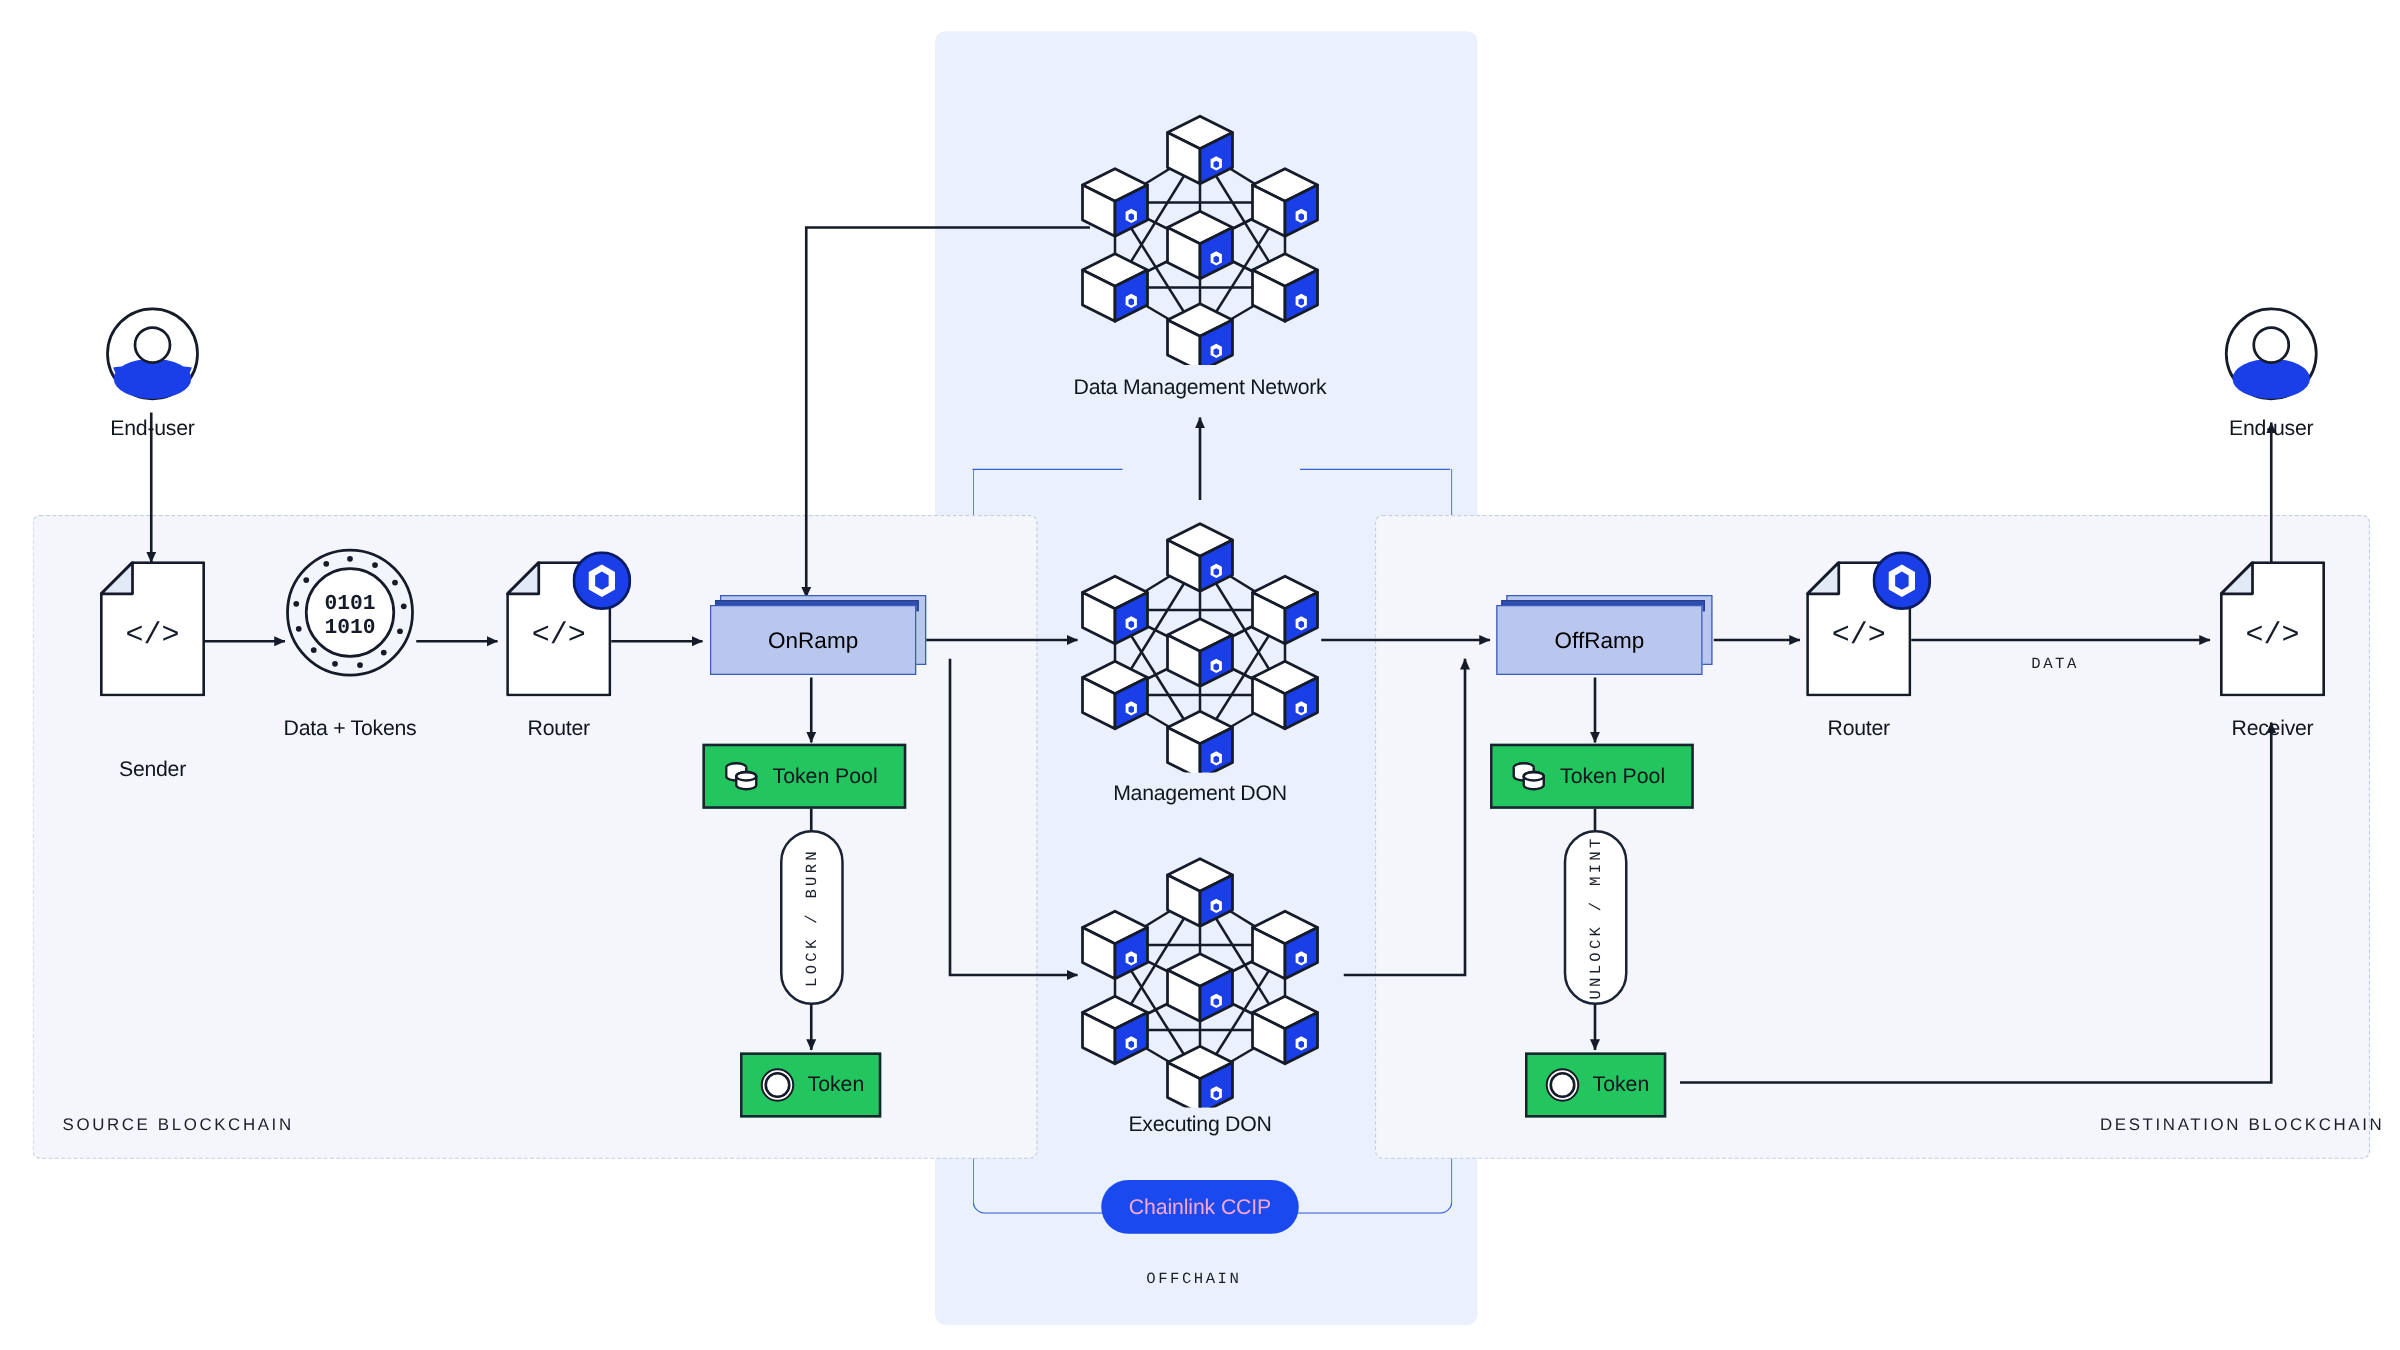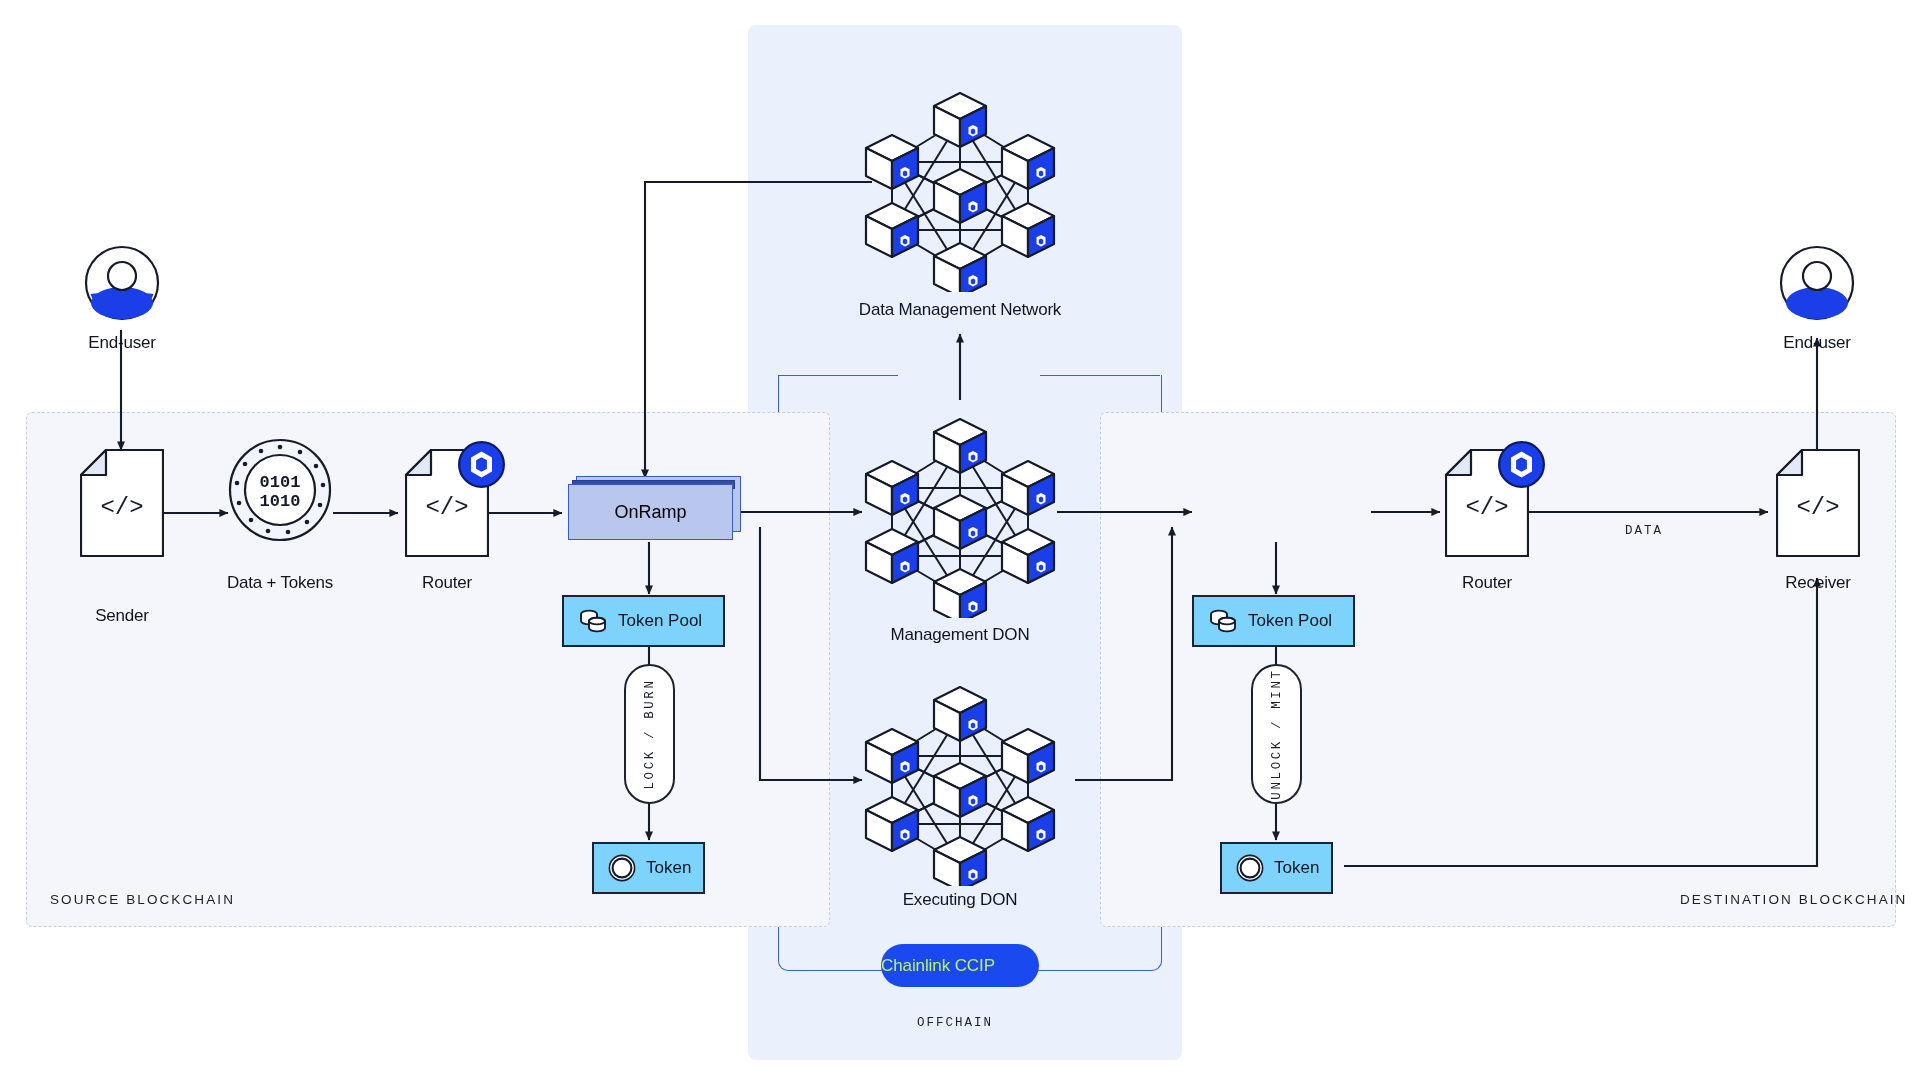--- a/index.html
+++ b/index.html
@@ -94,21 +94,21 @@
     background:#b9c7ee;
     border:1.8px solid #3a5bbf;
     box-sizing:border-box;
     display:flex;align-items:center;justify-content:center;
     font-size:18px;color:#000000;
   }
 
   
   .boxnode{
     position:absolute;
-    background:#7dd3fc;
+    background:#22c55e;
     border:2px solid #1b2233;
     box-sizing:border-box;
     display:flex;align-items:center;
     gap:10px;
     padding-left:14px;
     font-size:17px;color:#11151f;
   }
 
   
   .capsule{
@@ -126,23 +126,23 @@
     font-size:12.5px;
     letter-spacing:2.6px;
     color:#1b1f2a;
     white-space:nowrap;
   }
 
   
   .ccip-pill{
     position:absolute;
     background:#1a4aef;
-    color:#bef264;
+    color:#f9a8d4;
     border-radius:999px;
-    display:flex;align-items:center;justify-content:flex-start;
+    display:flex;align-items:center;justify-content:center;
     font-size:17px;
     letter-spacing:-0.1px;
   }
 
   svg.overlay{position:absolute;left:0;top:0;width:1920px;height:1080px;pointer-events:none;}
 </style>
 </head>
 <body>
 
 <div id="stage">
@@ -536,20 +536,25 @@
         </g>
       </g>
     </svg>
   </div>
   <div class="nlabel" style="left:865px;top:890px;width:190px;">Executing DON</div>
 
   <div class="ccip-pill" style="left:881px;top:944px;width:158px;height:43px;">
     <span>Chainlink CCIP</span>
   </div>
 
+  <div class="ramp" style="left:1197px;top:484px;width:165px;height:56px;">
+    <div class="back"></div>
+    <div class="bar"></div>
+    <div class="front">OffRamp</div>
+  </div>
 
   <div class="boxnode" style="left:1192px;top:595px;width:163px;height:52px;">
     <span style="display:flex;">
       <svg width="30" height="28" viewBox="0 0 30 28">
         <ellipse cx="11" cy="7" rx="8" ry="3.4" fill="#fff" stroke="#151b29" stroke-width="1.9"></ellipse>
         <path d="M3 7 L3 14 A8 3.4 0 0 0 19 14 L19 7" fill="#fff" stroke="#151b29" stroke-width="1.9"></path>
         <ellipse cx="19" cy="14" rx="8" ry="3.4" fill="#fff" stroke="#151b29" stroke-width="1.9"></ellipse>
         <path d="M11 14 L11 21 A8 3.4 0 0 0 27 21 L27 14" fill="#fff" stroke="#151b29" stroke-width="1.9"></path>
         <ellipse cx="19" cy="14" rx="8" ry="3.4" fill="none" stroke="#151b29" stroke-width="1.9"></ellipse>
       </svg>

